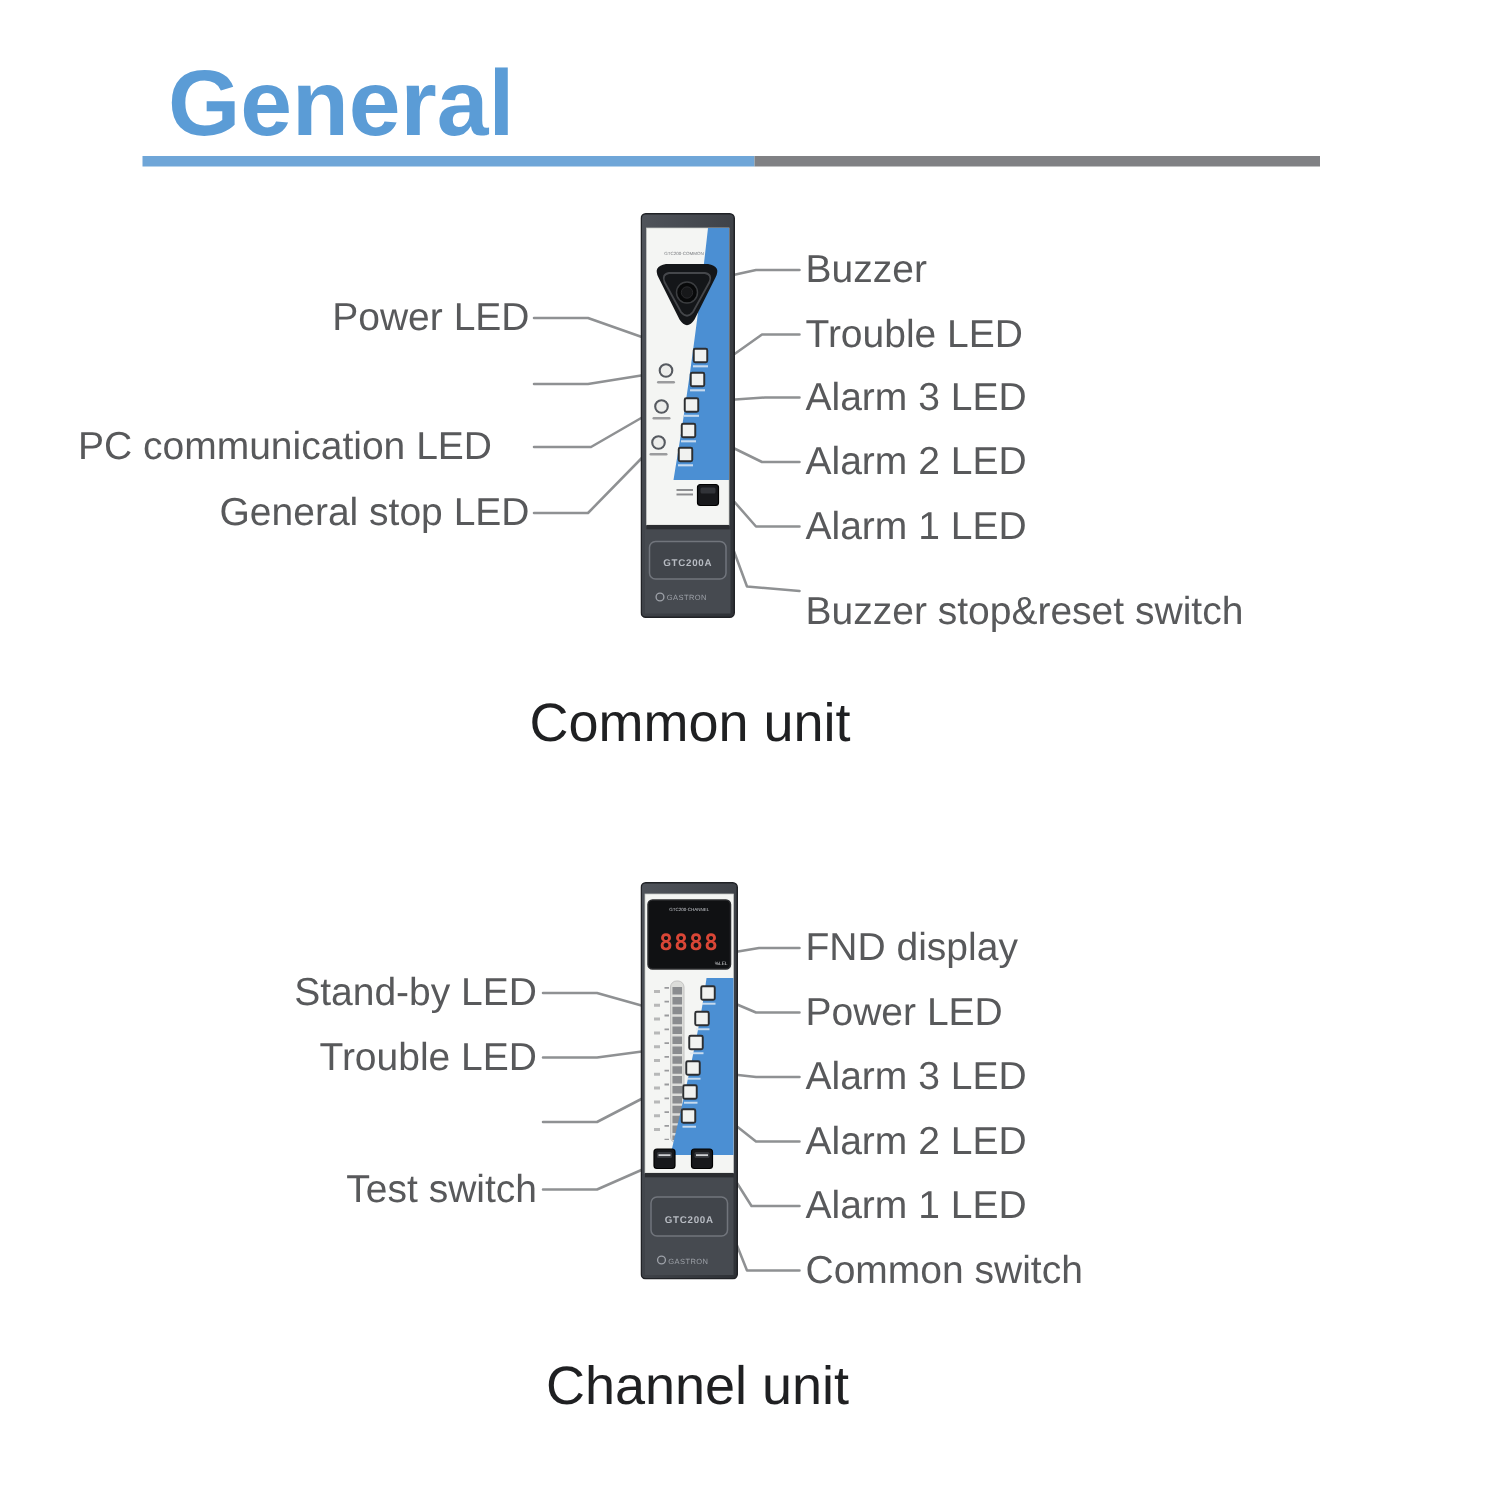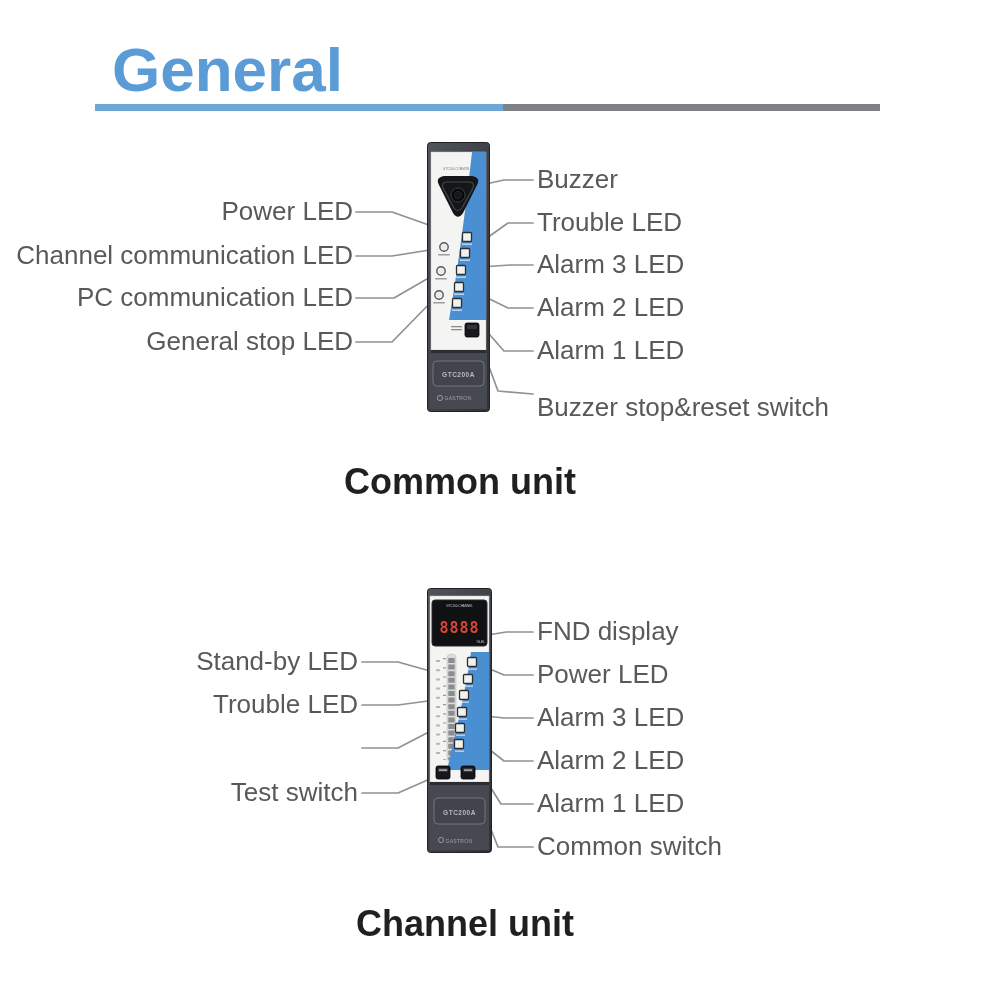--- a/index.html
+++ b/index.html
@@ -7,21 +7,21 @@
         font-family:"Liberation Sans", sans-serif;}
   .page-title{position:absolute;left:112px;top:34px;font-size:62px;font-weight:bold;
               color:#5b9cd6;letter-spacing:0px;}
   .divider{position:absolute;left:95px;top:104px;width:785px;height:7px;display:flex;}
   .divider .seg-blue{width:408px;height:7px;background:#6fa6d8;}
   .divider .seg-gray{width:377px;height:7px;background:#808184;}
   .lines-overlay{position:absolute;left:0;top:0;width:1000px;height:1000px;pointer-events:none;}
   .callout{position:absolute;font-size:26px;line-height:28px;color:#58595b;white-space:nowrap;}
   .callout.right-col{text-align:left;}
   .callout.left-col{text-align:right;}
-  .fig-caption{position:absolute;font-size:36px;font-weight:700;color:#1f2022;
+  .fig-caption{position:absolute;font-size:36px;font-weight:400;color:#1f2022;
                width:400px;text-align:center;}
   .device-svg{position:absolute;}
 </style>
 </head>
 <body>
 
 <div class="page">
 
   <div class="page-title">General</div>
 
@@ -51,22 +51,21 @@
       <path d="M533,804 L501,804 L465,747"></path>
       <path d="M533,847 L498,847 L472,782"></path>
       <path d="M362,662 L398,662 L462,680"></path>
       <path d="M362,705 L398,705 L458,697"></path>
       <path d="M362,748 L398,748 L452,720"></path>
       <path d="M362,793 L398,793 L439,775"></path>
     </g>
   </svg>
 
   <div class="callout left-col" style="right:647px;top:197px">Power LED</div>
-  <div class="callout left-col" style="right:647px;top:241px">Channel communication LED</div>
-  <div class="callout left-col" style="right:647px;top:283px">PC communication LED</div>
+  <div class="callout left-col" style="right:672px;top:283px">PC communication LED</div>
   <div class="callout left-col" style="right:647px;top:327px">General stop LED</div>
 
   <div class="callout right-col" style="left:537px;top:165px">Buzzer</div>
   <div class="callout right-col" style="left:537px;top:208px">Trouble LED</div>
   <div class="callout right-col" style="left:537px;top:250px">Alarm 3 LED</div>
   <div class="callout right-col" style="left:537px;top:293px">Alarm 2 LED</div>
   <div class="callout right-col" style="left:537px;top:336px">Alarm 1 LED</div>
   <div class="callout right-col" style="left:537px;top:393px">Buzzer stop&amp;reset switch</div>
 
   <svg class="device-svg" style="left:427px;top:142px" width="63" height="270" viewBox="0 0 63 270">

